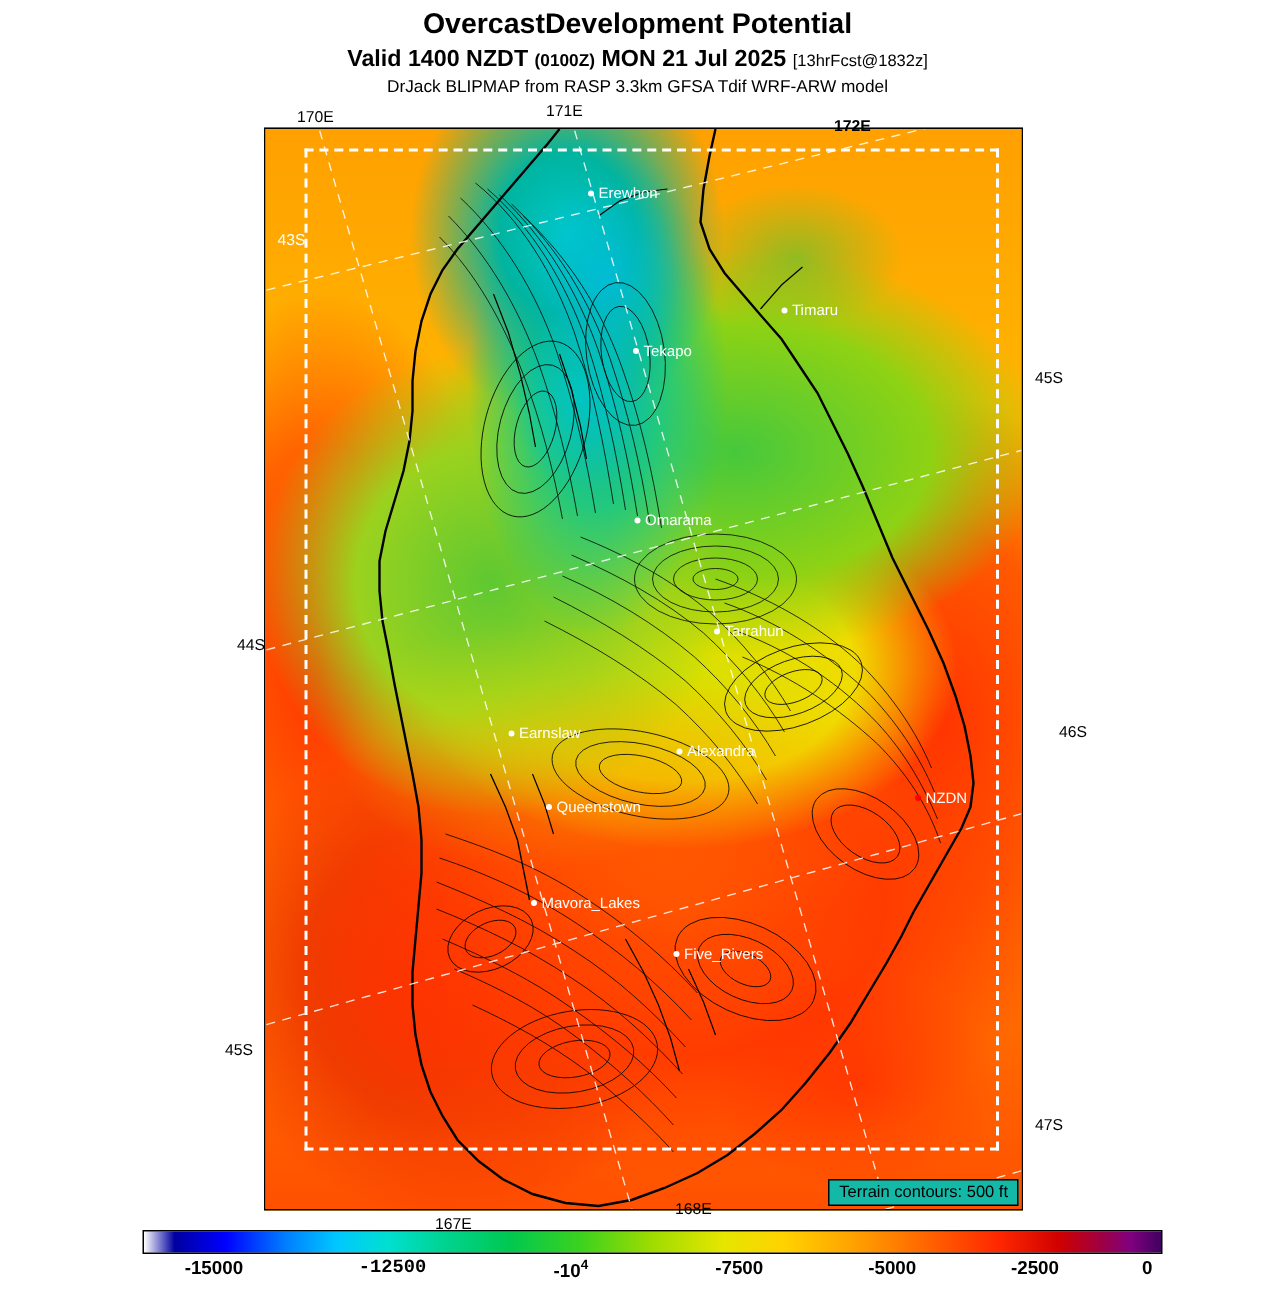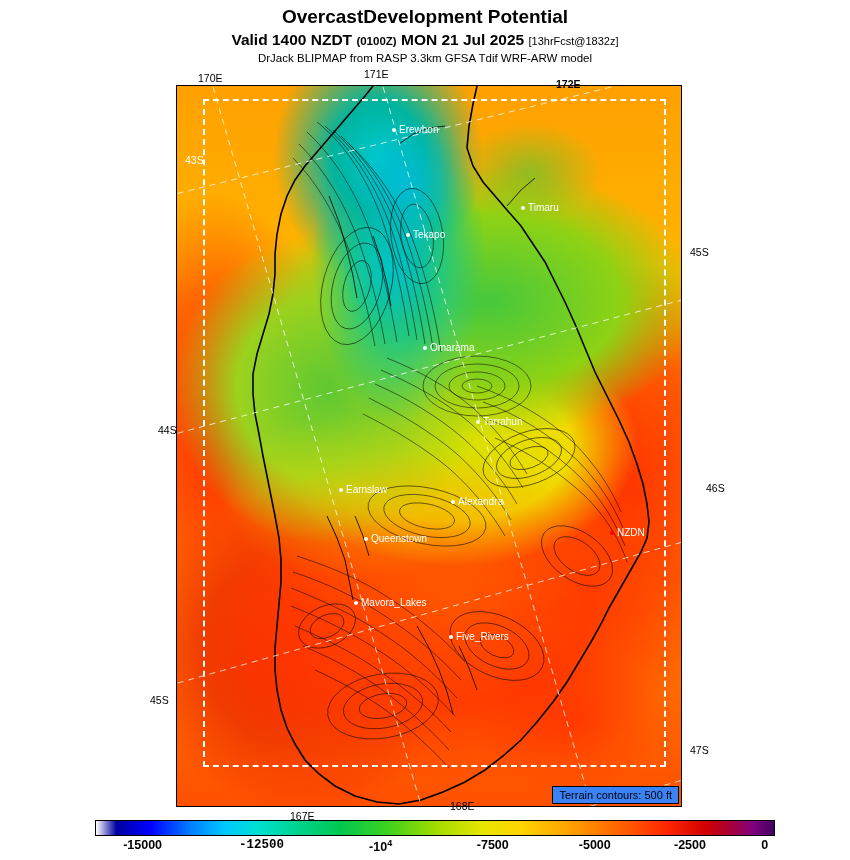--- a/index.html
+++ b/index.html
@@ -153,21 +153,21 @@
     margin-right: 3px;
     vertical-align: middle;
   }
   .city.red .dot { background: #ff0000; }
 
   
   .terrain-note {
     position: absolute;
     right: 2px;
     bottom: 2px;
-    background: #3b82f6;
+    background: #14b8a6;
     border: 1px solid #000;
     font-size: 11px;
     padding: 2px 6px;
   }
 
   
   .cbar-wrap {
     position: absolute;
     left: 95px;
     top: 820px;
@@ -340,21 +340,21 @@
 
         </g>
       </svg>
 
       <div class="domain-box"></div>
 
       <div class="grid-label" style="left:8px; top:68px;">43S</div>
 
       <div class="city" style="left:218px; top:44px;"><span class="dot"></span><span>Erewhon</span></div>
       <div class="city" style="left:347px; top:122px;"><span class="dot"></span><span>Timaru</span></div>
-      <div class="city" style="left:232px; top:149px;"><span class="dot"></span><span>Tekapo</span></div>
+      <div class="city" style="left:248px; top:149px;"><span class="dot"></span><span>Tekapo</span></div>
       <div class="city" style="left:249px; top:262px;"><span class="dot"></span><span>Omarama</span></div>
       <div class="city" style="left:302px; top:336px;"><span class="dot"></span><span>Tarrahun</span></div>
       <div class="city" style="left:165px; top:404px;"><span class="dot"></span><span>Earnslaw</span></div>
       <div class="city" style="left:277px; top:416px;"><span class="dot"></span><span>Alexandra</span></div>
       <div class="city" style="left:190px; top:453px;"><span class="dot"></span><span>Queenstown</span></div>
       <div class="city red" style="left:436px; top:447px;"><span class="dot"></span><span>NZDN</span></div>
       <div class="city" style="left:180px; top:517px;"><span class="dot"></span><span>Mavora_Lakes</span></div>
       <div class="city" style="left:235px; top:551px;margin-left:40px;"><span class="dot"></span><span>Five_Rivers</span></div>
 
       <div class="terrain-note">Terrain contours: 500 ft</div>

